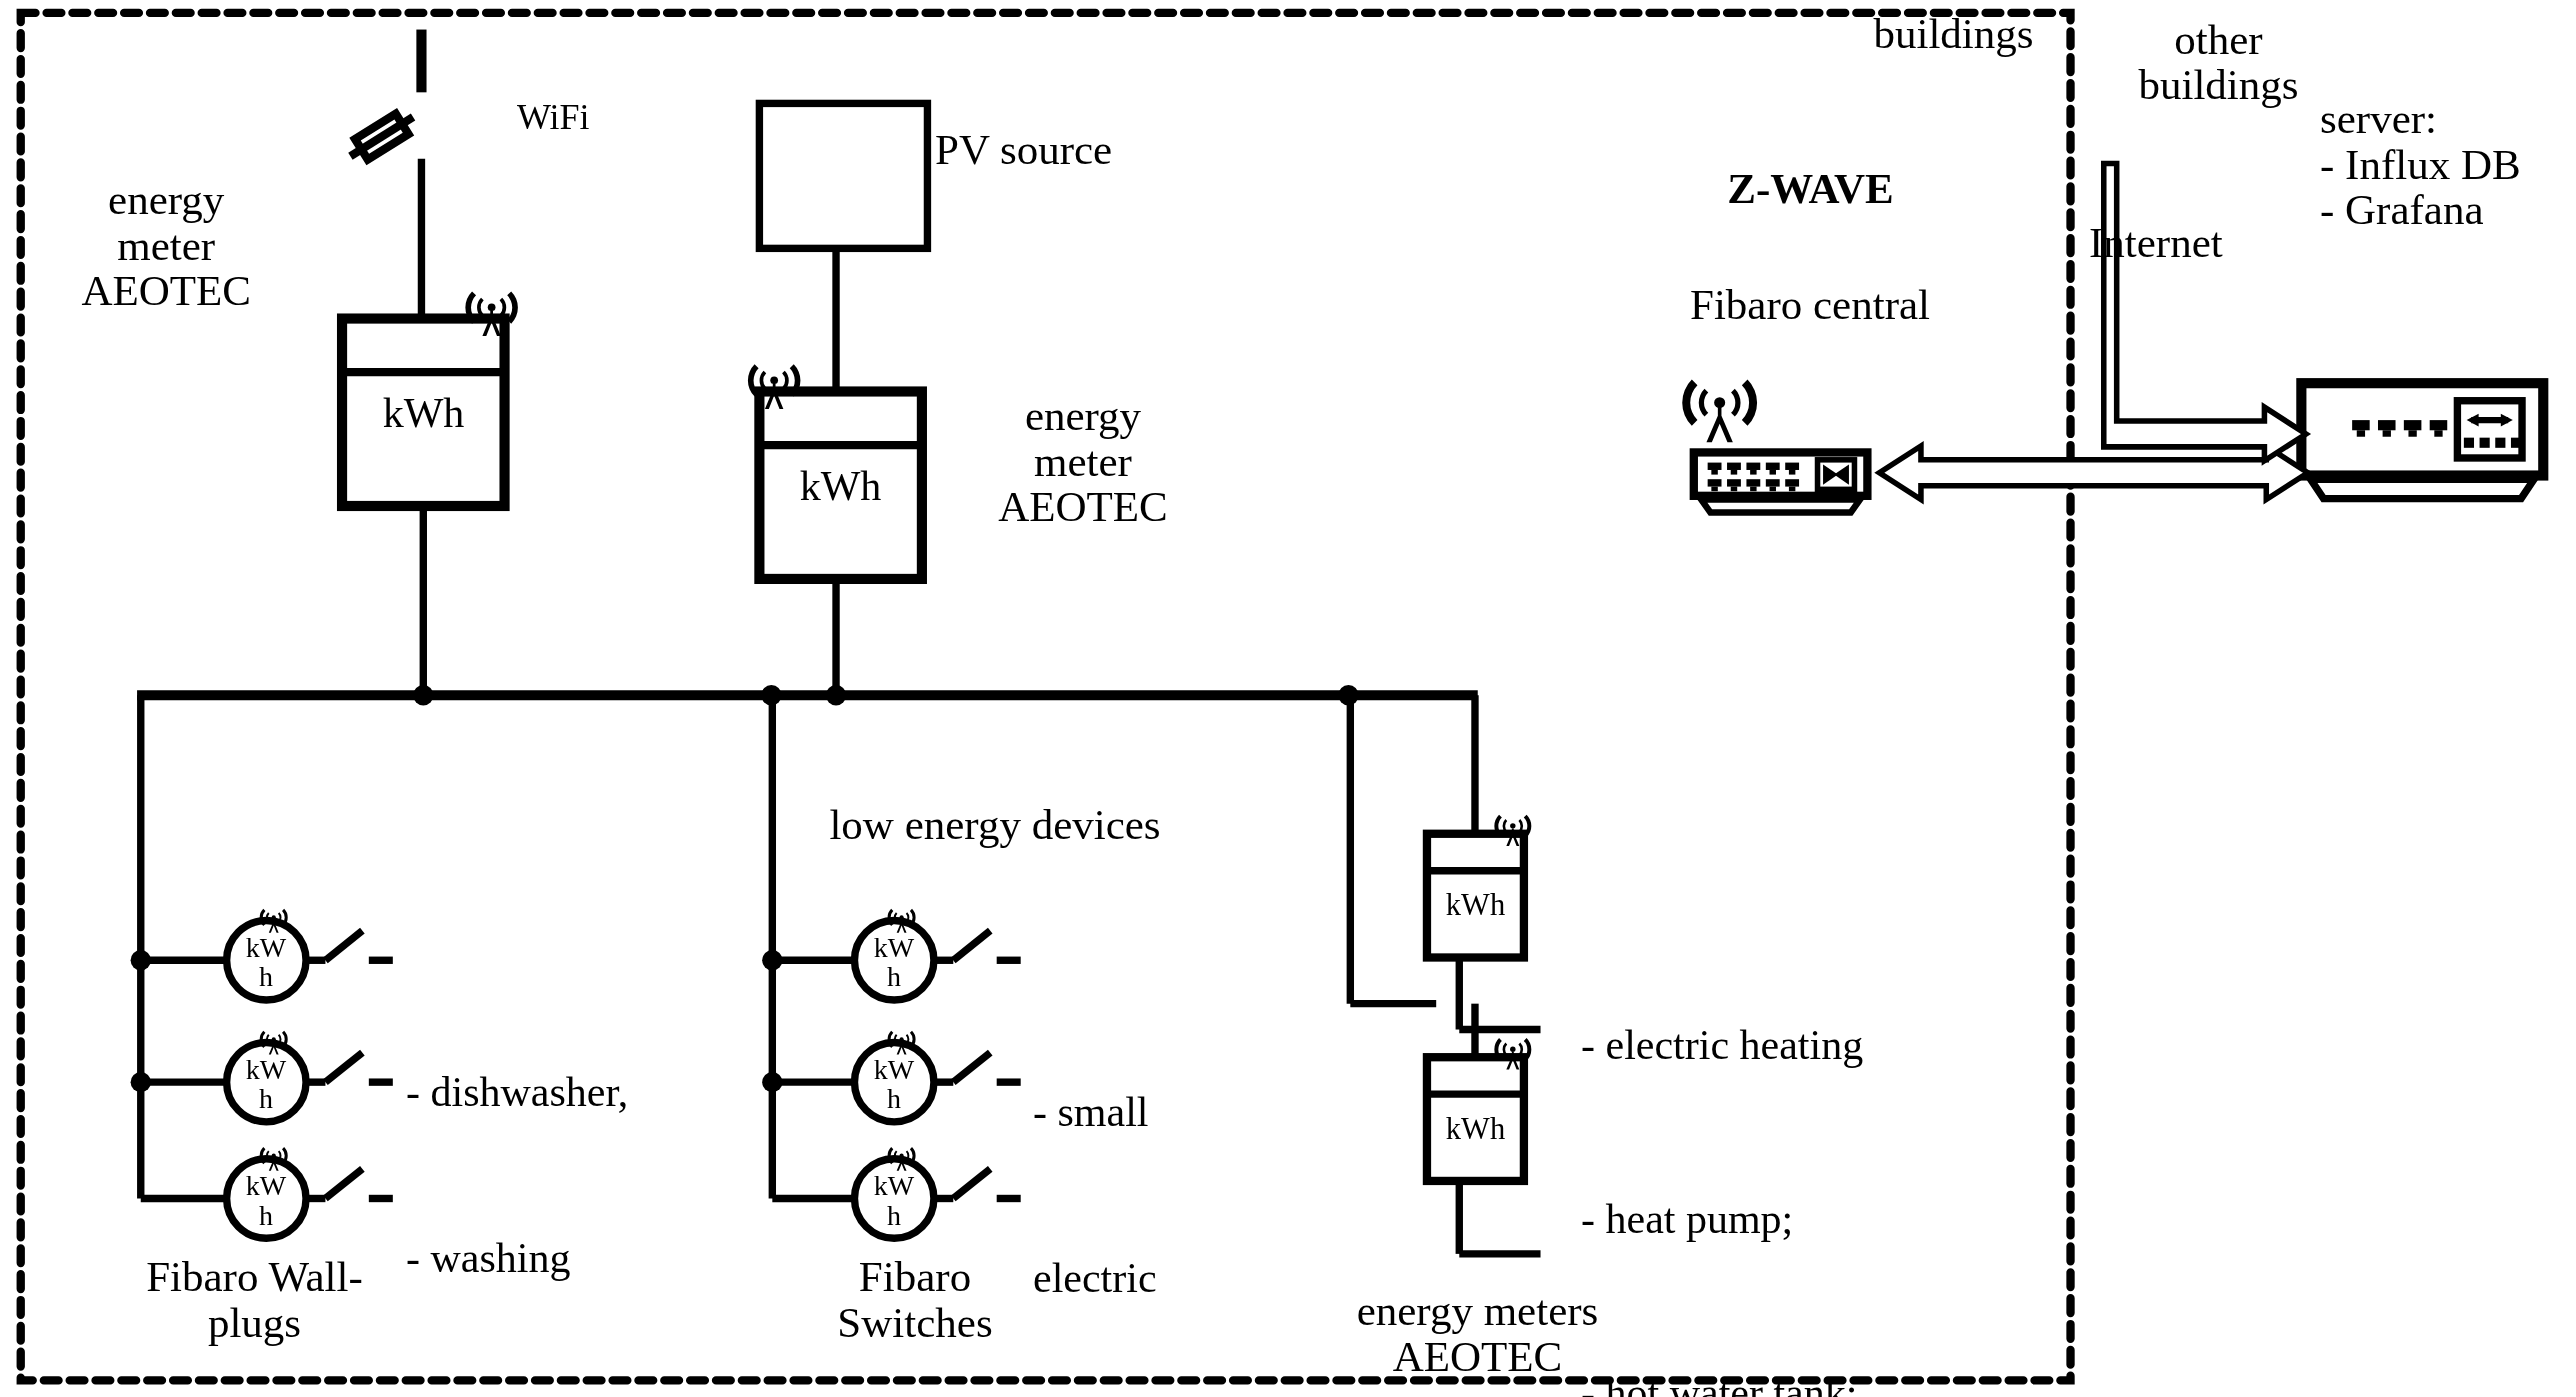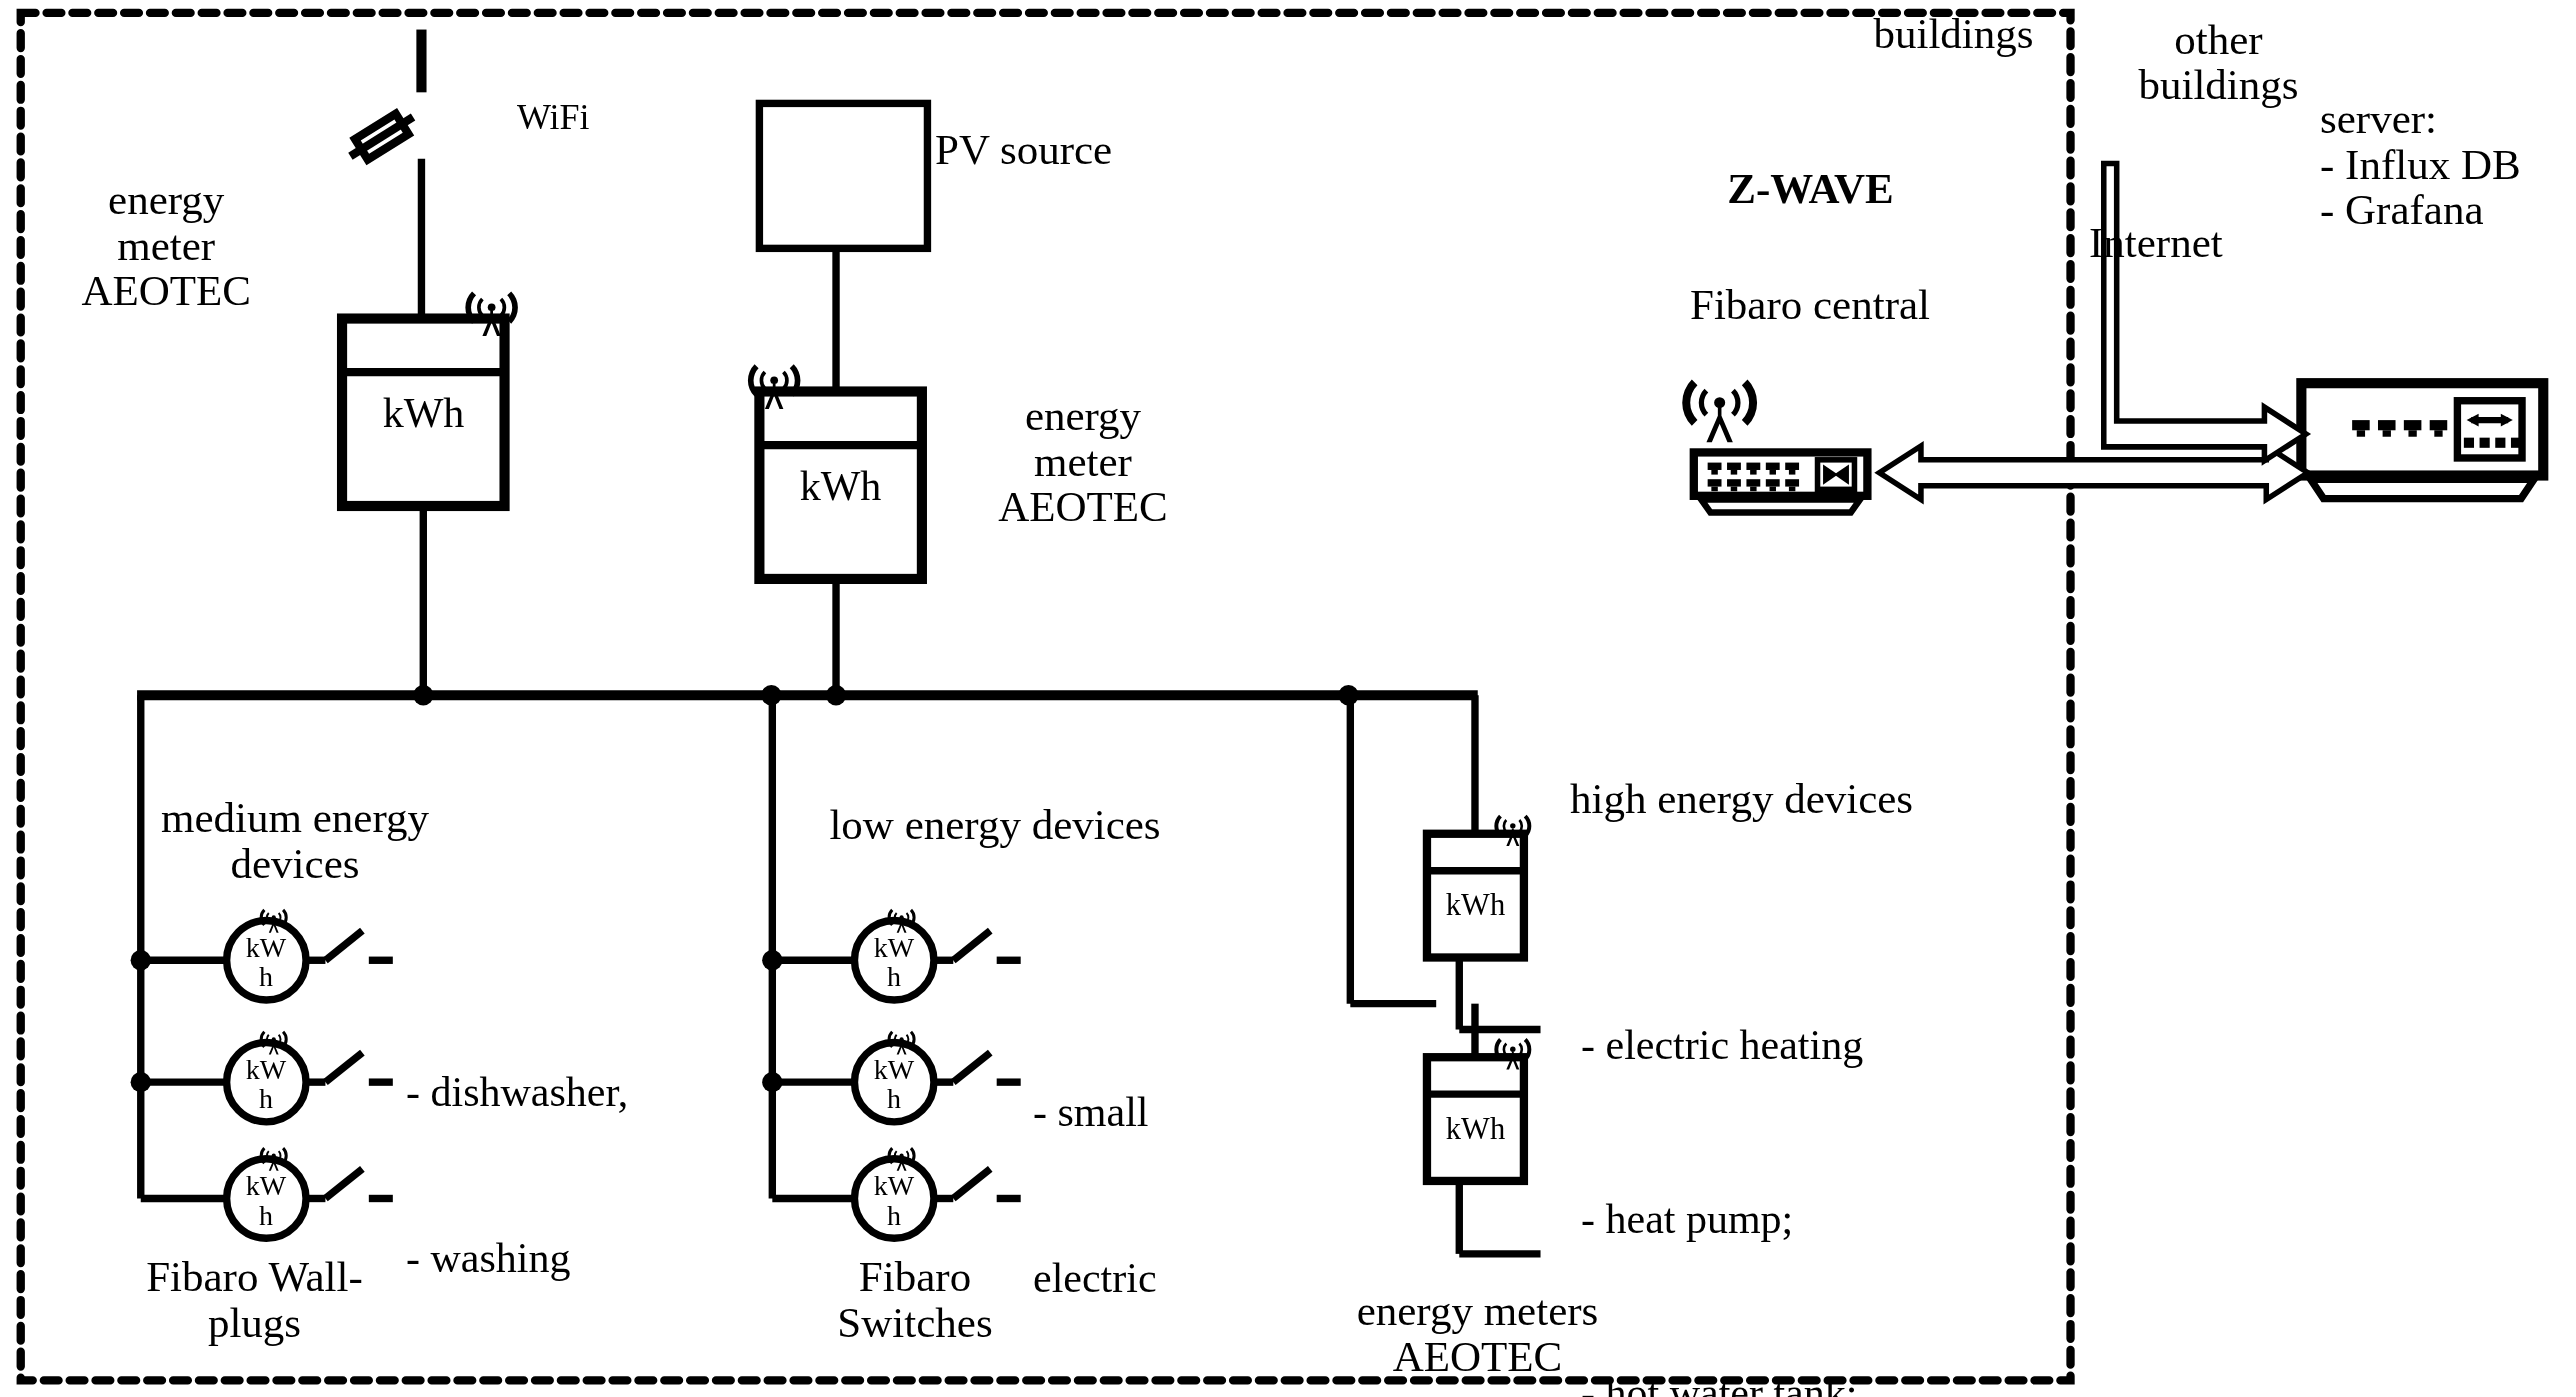--- a/index.html
+++ b/index.html
@@ -318,26 +318,23 @@
 <div class="lbl c" style="left:1607px;top:282px;width:406px;font-size:43px;">Fibaro central</div>
 
 <div class="lbl l" style="left:2089px;top:220px;width:240px;font-size:43px;">Internet</div>
 
 <div class="lbl l" style="left:2320px;top:96px;width:268px;font-size:43px;">server:
 - Influx DB
 - Grafana</div>
 
 <div class="lbl c" style="left:111px;top:428px;width:0px;font-size:0.9px;"></div>
 
-<div class="lbl c" style="left:115px;top:795px;width:360px;font-size:43px;">medium energy
-devices</div>
 
 <div class="lbl c" style="left:778px;top:802px;width:434px;font-size:43px;">low energy devices</div>
 
-<div class="lbl l" style="left:1570px;top:776px;width:462px;font-size:43px;">high energy devices</div>
 
 <div class="lbl c" style="left:102px;top:1254px;width:305px;font-size:43px;">Fibaro Wall-
 plugs</div>
 
 <div class="lbl c" style="left:804px;top:1254px;width:222px;font-size:43px;">Fibaro
 Switches</div>
 
 <div class="lbl c" style="left:1293px;top:1288px;width:369px;font-size:43px;">energy meters
 AEOTEC</div>
 

